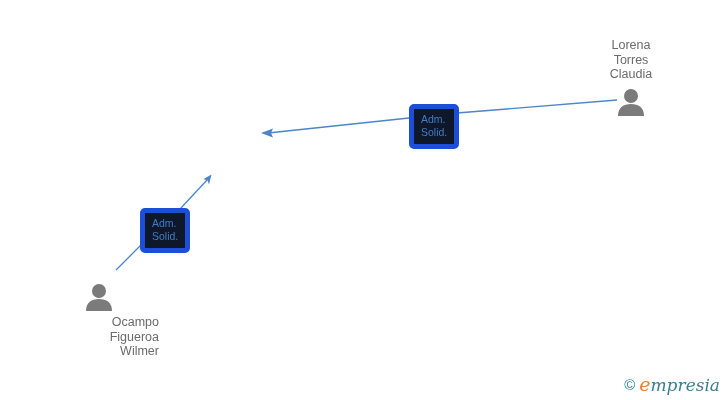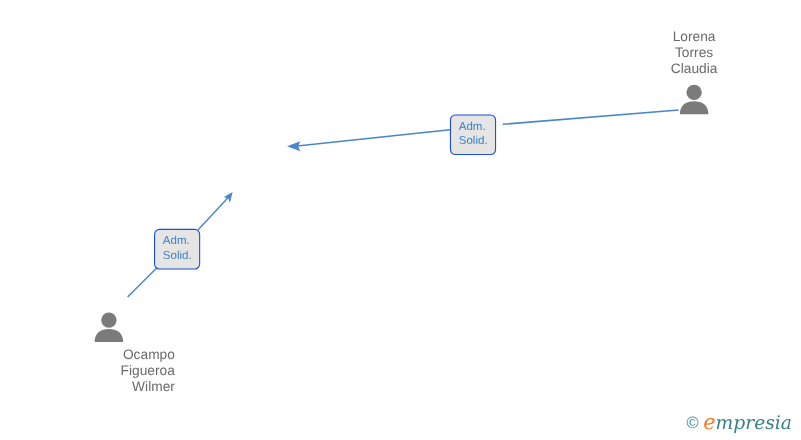--- a/index.html
+++ b/index.html
@@ -61,36 +61,37 @@
   .person-node.bottom {
     left: 39px;
     top: 283px;
     text-align: right;
   }
   .person-label {
     font-size: 12.5px;
     color: #6b6b6b;
     line-height: 14.5px;
     white-space: pre-line;
+    margin-top: 12px;
   }
   .person-icon {
     width: 30px;
     height: 28px;
     display: block;
     margin: 0 auto;
   }
   .person-node.top .person-icon { margin-top: 6px; }
   .person-node.bottom .person-label { margin-top: 4px; }
 
   
   .edge-label {
     position: absolute;
     box-sizing: border-box;
-    background: #e5e5e5;
-    border: 1px solid #1d4ed8;
+    background: #0f172a;
+    border: 5px solid #1d4ed8;
     border-radius: 5px;
     color: #3e7dc4;
     font-size: 10.5px;
     line-height: 13px;
     padding: 4px 7px 5px 7px;
     text-align: left;
     white-space: pre-line;
   }
   .edge-label.l1 { left: 409px; top: 104px; }
   .edge-label.l2 { left: 140px; top: 208px; }

